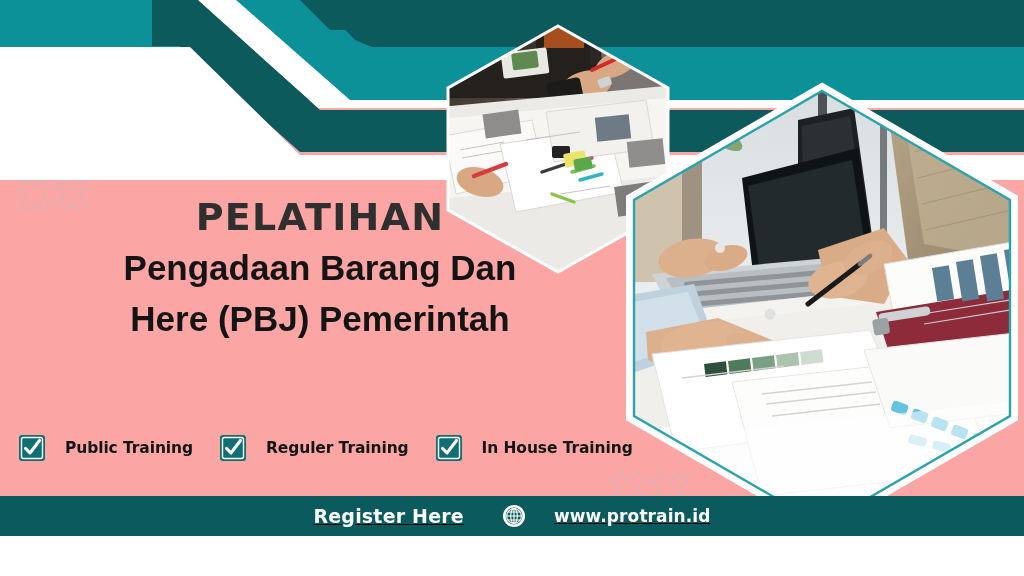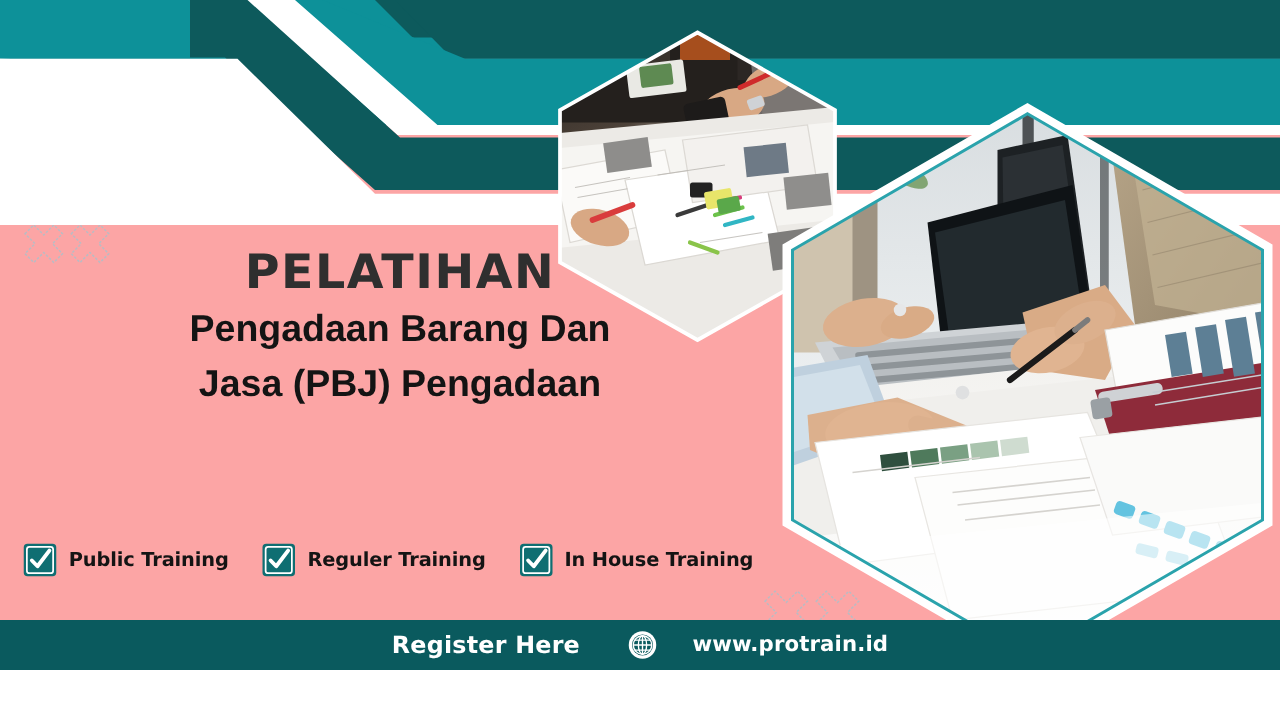--- a/index.html
+++ b/index.html
@@ -80,42 +80,42 @@
   .headline .kicker {
     font-size: 38px;
     font-weight: 800;
     color: #2f2f2f;
     letter-spacing: 1.2px;
     line-height: 1.05;
     margin: 0 0 4px 0;
     font-family: "DejaVu Sans", sans-serif;
   }
   .headline .line {
-    font-size: 30px;
+    font-size: 35px;
     font-weight: 700;
     color: #141414;
     line-height: 1.46;
     margin: 0;
     font-family: "Liberation Sans", sans-serif;
   }
 
   
   .badges {
     position: absolute;
     left: 18px;
     top: 434px;
     display: flex;
     align-items: center;
     gap: 26px;
     z-index: 6;
   }
   .badge {
     display: flex;
     align-items: center;
-    gap: 9px;
+    gap: 19px;
   }
   .badge-box {
     width: 28px; height: 28px;
     flex: 0 0 28px;
     position: relative;
   }
   .badge-label {
     font-size: 15.5px;
     font-weight: 700;
     color: #141414;
@@ -130,20 +130,21 @@
     left: 0;
     bottom: 0;
     width: 1024px;
     height: 40px;
     background: #0a5a5e;
     display: flex;
     align-items: center;
     justify-content: center;
     gap: 38px;
     z-index: 9;
+    text-decoration: underline;
   }
   .footer-cta {
     font-size: 19px;
     font-weight: 700;
     color: #ffffff;
     letter-spacing: 0.2px;
     font-family: "DejaVu Sans", sans-serif;
   }
   .footer-right {
     display: flex;
@@ -238,21 +239,21 @@
   </div>
 
   <svg class="xdeco left" width="74" height="42" viewBox="0 0 74 42">
     <path d="M4,9 L11,2 L19,10 L27,2 L34,9 L26,17 L34,25 L27,32 L19,24 L11,32 L4,25 L12,17 Z" fill="none" stroke="#b9bcc4" stroke-width="1.2" stroke-dasharray="2 1.4"></path>
     <path d="M41,9 L48,2 L56,10 L64,2 L71,9 L63,17 L71,25 L64,32 L56,24 L48,32 L41,25 L49,17 Z" fill="none" stroke="#b9bcc4" stroke-width="1.2" stroke-dasharray="2 1.4"></path>
   </svg>
 
   <div class="headline">
     <h1 class="kicker">PELATIHAN</h1>
     <p class="line">Pengadaan Barang Dan</p>
-    <p class="line">Jasa (PBJ) Pengadaan</p>
+    <p class="line">Here (PBJ) Pemerintah</p>
   </div>
 
   <div class="badges">
     <div class="badge">
       <span class="badge-box">
         <svg width="28" height="28" viewBox="0 0 28 28">
           <rect x="1" y="1" width="26" height="26" rx="3" fill="#0f6e72"></rect>
           <rect x="3.5" y="3.5" width="21" height="21" rx="2" fill="none" stroke="#ffffff" stroke-width="1.4"></rect>
           <path d="M7.5,14.4 L12,19 L21.5,6.5" fill="none" stroke="#ffffff" stroke-width="3.1" stroke-linecap="round" stroke-linejoin="round"></path>
         </svg>

